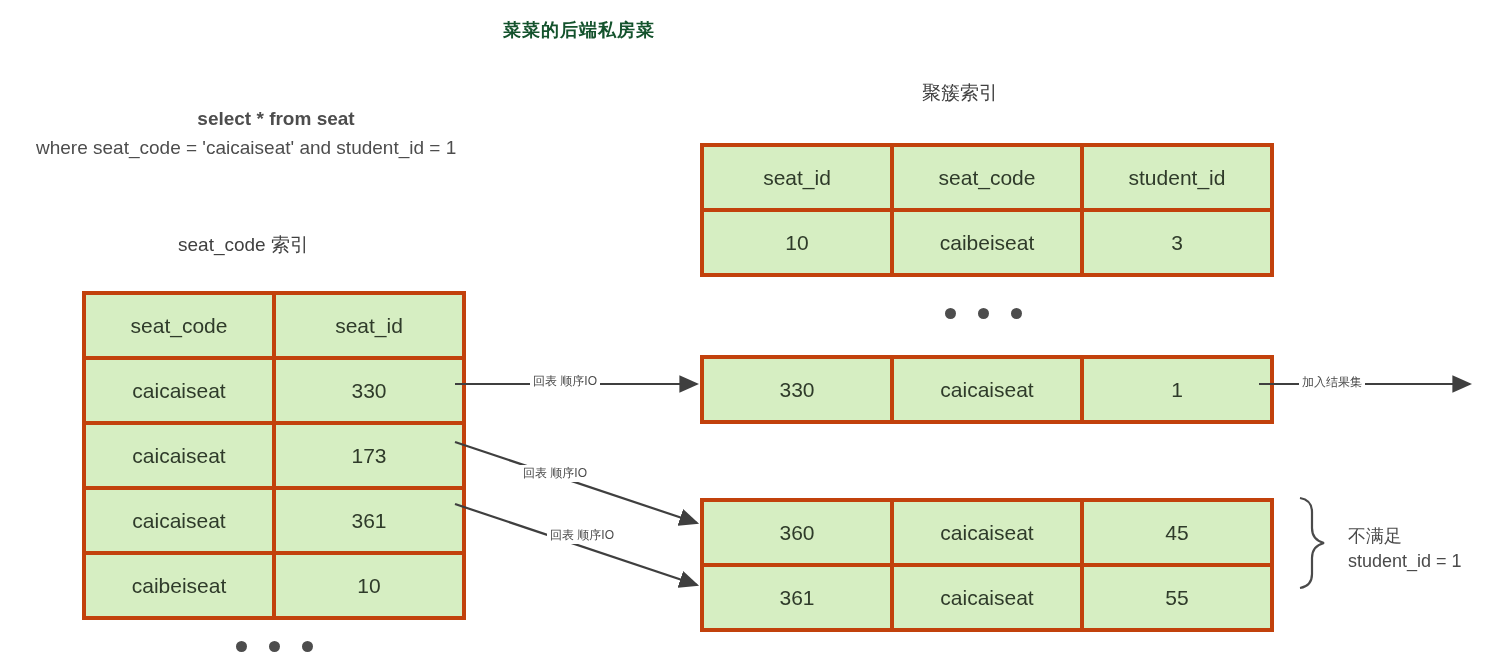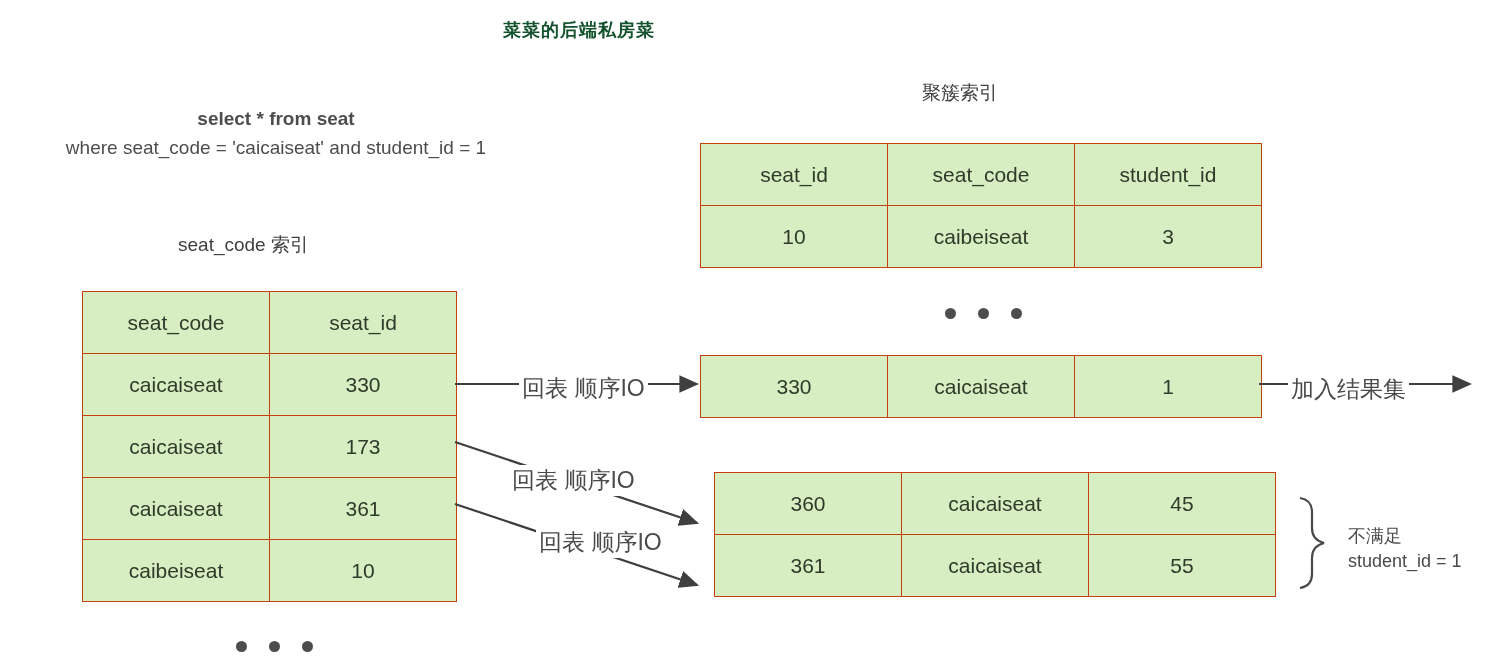--- a/index.html
+++ b/index.html
@@ -35,39 +35,39 @@
     top: 104px;
     width: 480px;
     text-align: center;
     font-size: 19px;
     color: #4d4d4d;
     line-height: 29px;
     white-space: nowrap;
   }
   .sql-line { display: block; }
   .sql-line-1 { text-align: center; font-weight: bold; }
-  .sql-line-2 { text-align: center; }
+  .sql-line-2 { text-align: left; }
 
   .caption {
     position: absolute;
     font-size: 19px;
     color: #404040;
     white-space: nowrap;
   }
   .caption-left { left: 178px; top: 232px; }
   .caption-right { left: 922px; top: 80px; }
 
   table.grid {
     position: absolute;
     border-collapse: collapse;
     table-layout: fixed;
   }
   table.grid td {
     background: #d6eec2;
-    border: 1px solid #c2410c;
+    border: 4px solid #c2410c;
     color: #2f3b2a;
     font-size: 21px;
     text-align: center;
     vertical-align: middle;
     padding: 0;
     height: 61px;
   }
   table.grid td.hdr { font-size: 21px; }
 
   
@@ -75,45 +75,46 @@
   #left-index-table td.c0 { width: 186px; }
   #left-index-table td.c1 { width: 186px; }
 
   
   .clustered { }
   .clustered td.c0 { width: 186px; }
   .clustered td.c1 { width: 186px; }
   .clustered td.c2 { width: 186px; }
   #clustered-header-table { left: 700px; top: 143px; }
   #clustered-row-single { left: 700px; top: 355px; }
-  #clustered-row-group { left: 700px; top: 472px; margin-left: 14px; }
+  #clustered-row-group { left: 700px; top: 498px; }
 
   .ellipsis {
     position: absolute;
     display: flex;
     gap: 22px;
     align-items: center;
   }
   .ellipsis span {
     width: 11px;
     height: 11px;
     border-radius: 50%;
     background: #4d4d4d;
     display: block;
   }
   #ellipsis-middle { left: 945px; top: 308px; }
   #ellipsis-bottom { left: 236px; top: 641px; }
 
   .arrow-label {
     position: absolute;
-    font-size: 23px;
+    font-size: 12px;
     color: #4a4a4a;
     white-space: nowrap;
     background: #ffffff;
     padding: 0 3px;
+    margin-left: 11px;
   }
   #label-io-1 { left: 519px; top: 373px; }
   #label-io-2 { left: 509px; top: 465px; }
   #label-io-3 { left: 536px; top: 527px; }
   #label-result { left: 1288px; top: 374px; }
 
   .brace-note {
     position: absolute;
     left: 1348px;
     top: 524px;

